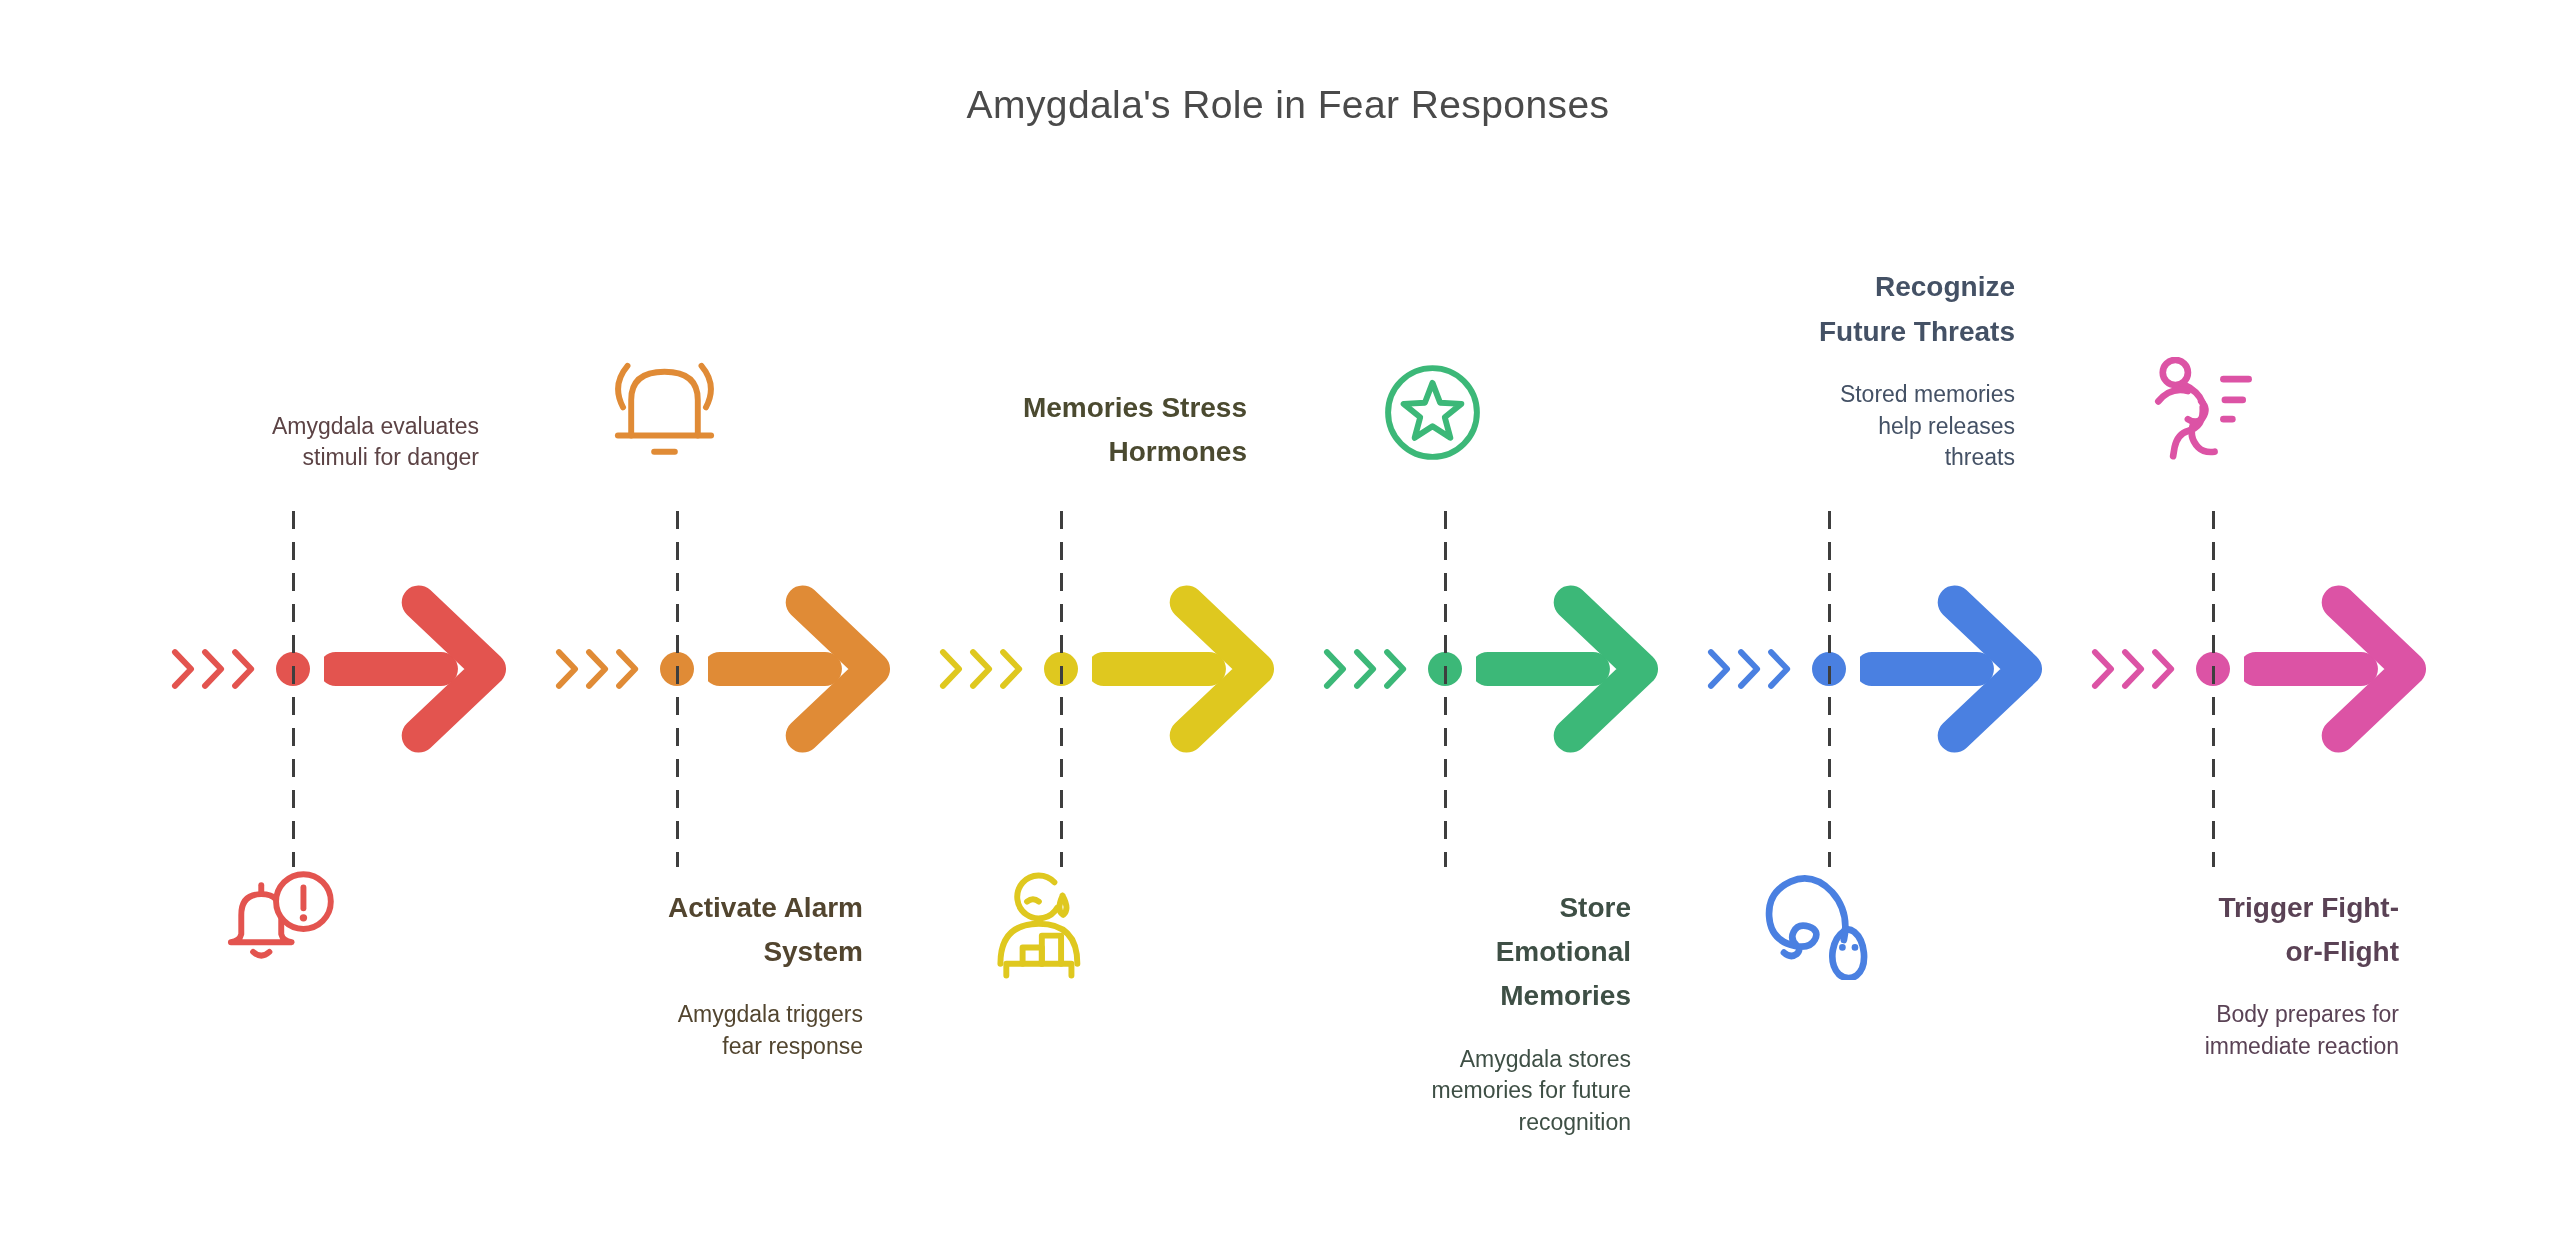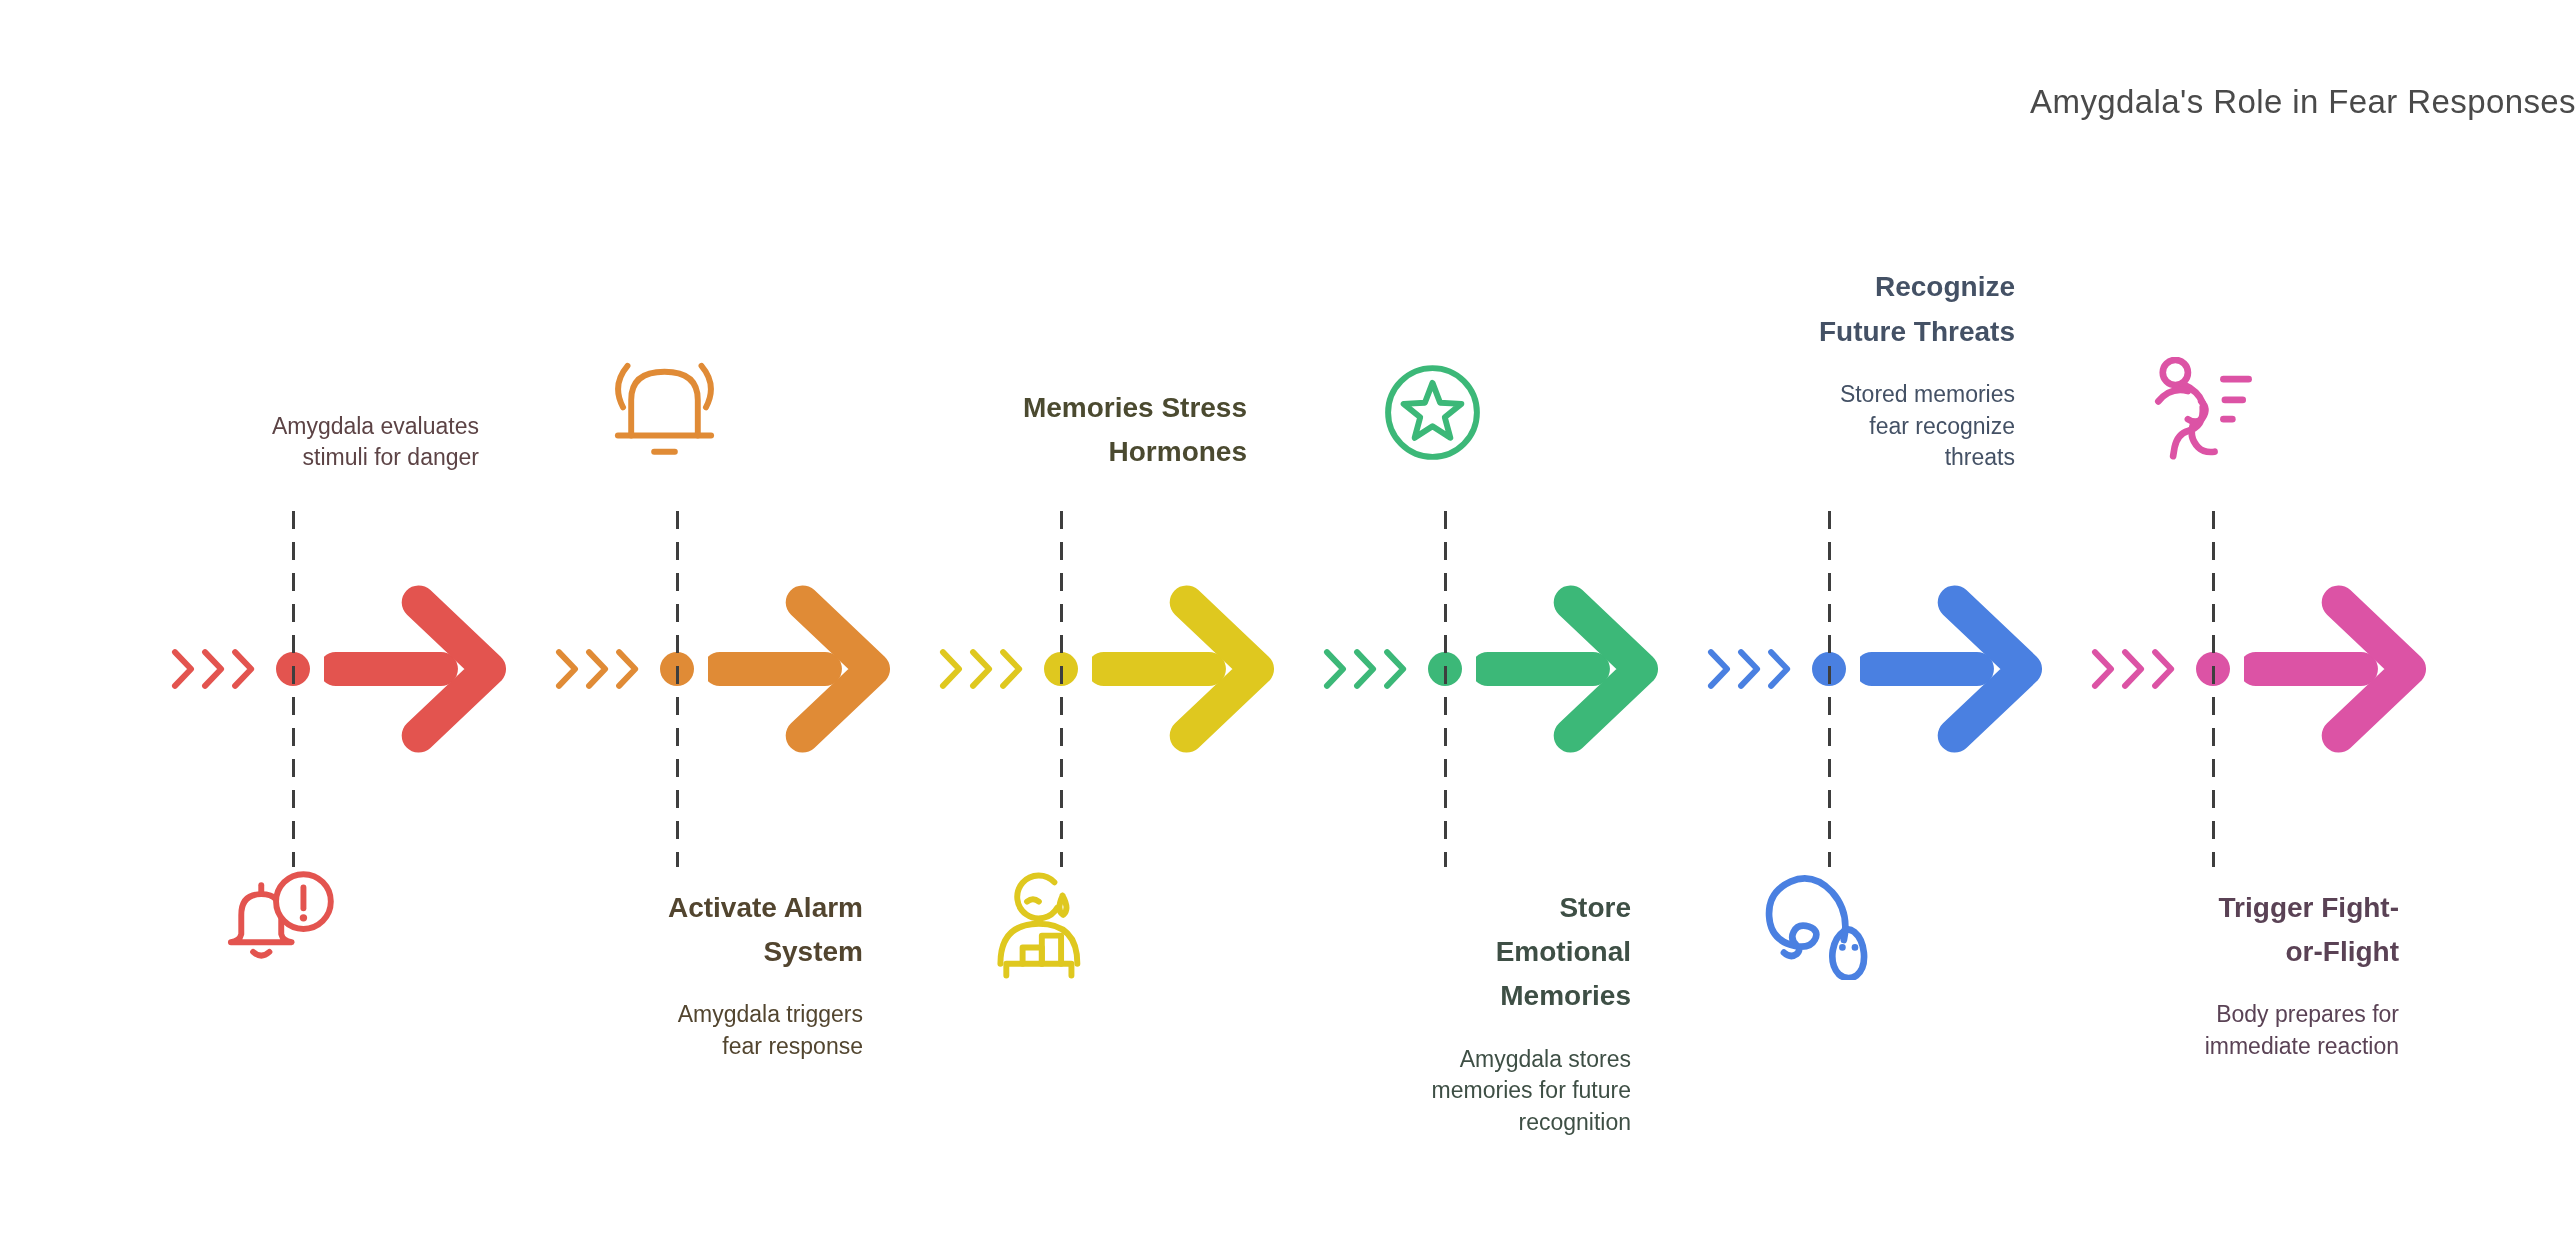--- a/index.html
+++ b/index.html
@@ -13,22 +13,22 @@
     width: 2576px;
     height: 1249px;
     background: #ffffff;
     overflow: hidden;
   }
   .main-title {
     position: absolute;
     top: 83px;
     left: 0;
     width: 100%;
-    text-align: right;
-    font-size: 33px;
+    text-align: center;
+    font-size: 39px;
     font-weight: 400;
     color: #4a4a4a;
     letter-spacing: 0.4px;
   }
   .step {
     position: absolute;
     top: 0;
     width: 0;
     height: 100%;
   }
@@ -219,21 +219,21 @@
 memories for future
 recognition</p>
     </div>
   </div>
 
   <div class="step" style="left: 1829px; --step-color: #4A80E1; --text-color: #445165;">
     <div class="text-block text-top">
       <h2 class="step-title">Recognize
 Future Threats</h2>
       <p class="step-desc">Stored memories
-fear recognize
+help releases
 threats</p>
     </div>
     <div class="dot"></div>
     <div class="dashline"></div>
     <svg class="chevrons" width="96" height="44" viewBox="0 0 130 60" fill="none" stroke="currentColor" stroke-width="8" stroke-linecap="round" stroke-linejoin="round">
       <path d="M9 7 L31 30 L9 53"></path>
         <path d="M50 7 L72 30 L50 53"></path>
         <path d="M91 7 L113 30 L91 53"></path>
     </svg>
     <svg class="arrow" width="185" height="178" viewBox="0 0 250 240" fill="none" stroke="currentColor">

